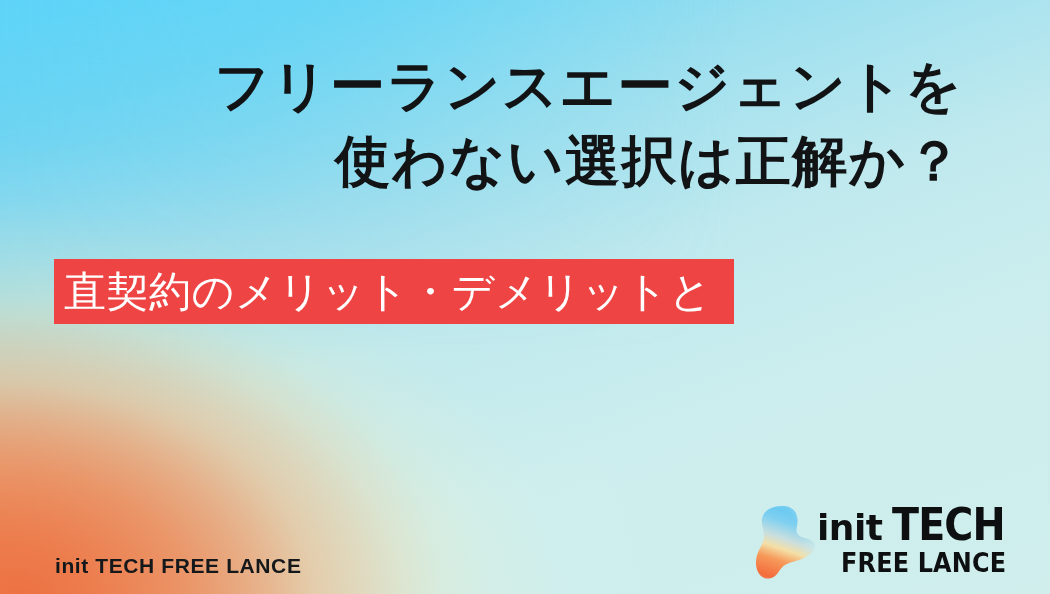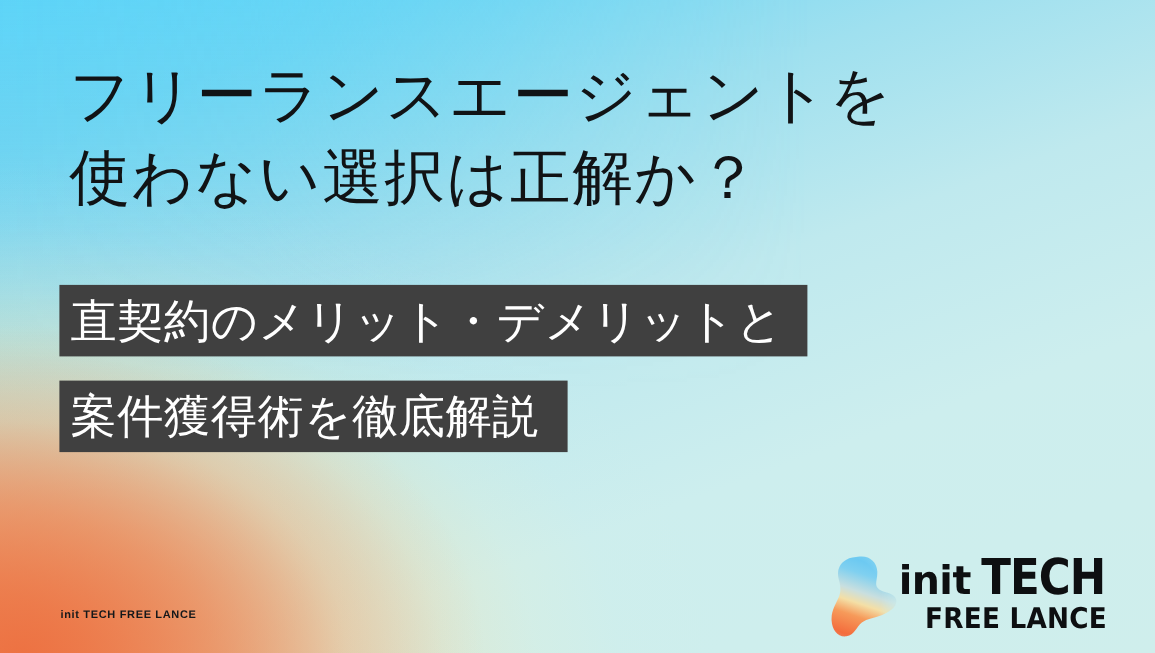--- a/index.html
+++ b/index.html
@@ -68,29 +68,30 @@
 
   
   .headline {
     position: absolute;
     left: 63px;
     top: 49px;
     width: 900px;
     color: #111315;
     font-size: 55px;
     line-height: 75px;
-    font-weight: 400;
+    font-weight: 700;
     letter-spacing: 1.5px;
     white-space: pre-line;
+    text-align: right;
   }
 
   
   .band {
     position: absolute;
-    background: #404040;
+    background: #ef4444;
     color: #ffffff;
     font-size: 42px;
     font-weight: 500;
     letter-spacing: 0.5px;
     display: flex;
     align-items: center;
     padding: 0 10px;
     box-sizing: border-box;
   }
   .band-1 {
@@ -104,21 +105,21 @@
     top: 346px;
     width: 462px;
     height: 65px;
   }
 
   
   .footer-mark {
     position: absolute;
     left: 55px;
     top: 554px;
-    font-size: 10px;
+    font-size: 21px;
     font-weight: 700;
     letter-spacing: 0.6px;
     color: #15181a;
     white-space: nowrap;
   }
 
   
   .logo {
     position: absolute;
     left: 755px;
@@ -192,23 +193,20 @@
   <div class="bg-warm"></div>
   <div class="bg-warm2"></div>
 
   <div class="headline">フリーランスエージェントを
 使わない選択は正解か？</div>
 
   <div class="band band-1">
     <span>直契約のメリット・デメリットと</span>
   </div>
 
-  <div class="band band-2">
-    <span>案件獲得術を徹底解説</span>
-  </div>
 
   <div class="footer-mark">init TECH FREE LANCE</div>
 
   <div class="logo">
 
     <div class="logo-blob">
       <svg viewBox="0 0 62 76" width="62" height="76" aria-hidden="true">
         <defs>
           <linearGradient id="blobGrad" x1="0.55" y1="0" x2="0.28" y2="1">
             <stop offset="0%" stop-color="#63C6F2"></stop>

